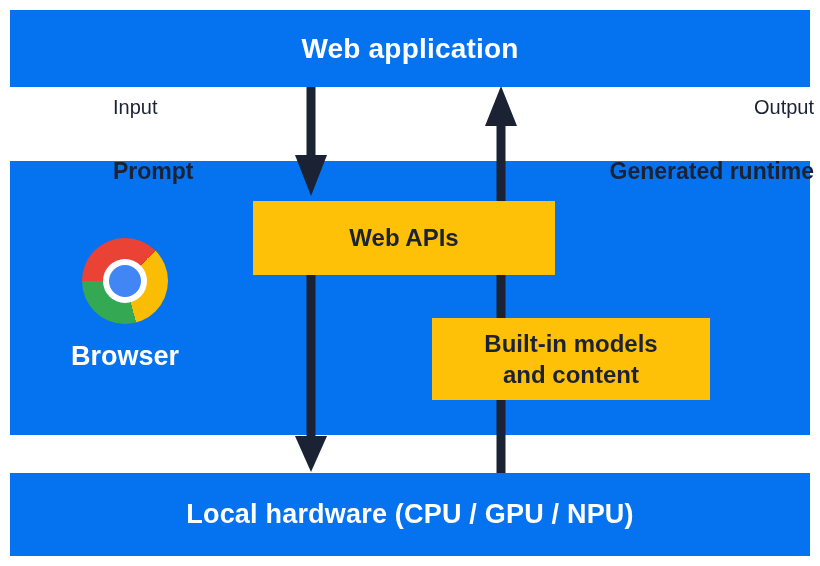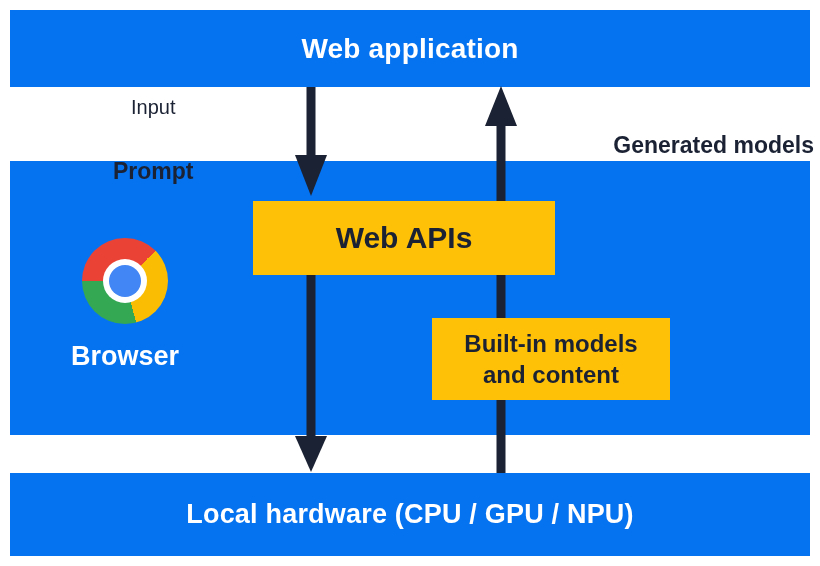--- a/index.html
+++ b/index.html
@@ -30,21 +30,21 @@
     font-weight: bold;
     font-size: 28px;
     letter-spacing: 0.2px;
   }
   .band-bottom .band-label { font-size: 27px; }
 
   
   .io-block { position: absolute; top: 94px; z-index: 2; color: #1B2233; }
   .io-input  { left: 113px; text-align: left; }
   .io-output { right: 52px; text-align: right; }
-  .io-title { font-size: 20px; font-weight: normal; line-height: 26px; display: block; text-align: center; }
+  .io-title { font-size: 20px; font-weight: normal; line-height: 26px; display: block; }
   .io-value { font-size: 23px; font-weight: bold; line-height: 30px; display: block; margin-top: 36px; }
 
   
   .arrows {
     position: absolute;
     left: 0; top: 0;
     width: 820px; height: 566px;
     z-index: 2;
     pointer-events: none;
   }
@@ -58,25 +58,25 @@
     flex-direction: column;
     align-items: center;
     justify-content: center;
     text-align: center;
     font-weight: bold;
     z-index: 3;
   }
   .box-web-apis {
     left: 253px; top: 201px;
     width: 302px; height: 74px;
-    font-size: 30px;
+    font-size: 24px;
   }
   .box-builtin {
     left: 432px; top: 318px;
-    width: 238px; height: 82px;
+    width: 278px; height: 82px;
     font-size: 24px;
     line-height: 31px;
   }
 
   
   .chrome-logo {
     position: absolute;
     left: 82px; top: 238px;
     width: 86px; height: 86px;
     border-radius: 50%;
@@ -121,21 +121,22 @@
   <div class="blue-band band-top">
     <span class="band-label">Web application</span>
   </div>
 
   <div class="io-block io-input">
     <span class="io-title">Input</span>
     <span class="io-value">Prompt</span>
   </div>
 
   <div class="io-block io-output">
-    <span class="io-value">Generated models</span>
+    <span class="io-title">Output</span>
+    <span class="io-value">Generated runtime</span>
   </div>
 
   <div class="blue-band band-middle"></div>
 
   <svg class="arrows" viewBox="0 0 820 566" xmlns="http://www.w3.org/2000/svg">
     <g fill="#1B2233" stroke="none">
       <rect x="306.5" y="87" width="9" height="73"></rect>
       <path d="M295,155 L327,155 L311,196 Z"></path>
       <rect x="306.5" y="275" width="9" height="166"></rect>
       <path d="M295,436 L327,436 L311,472 Z"></path>

